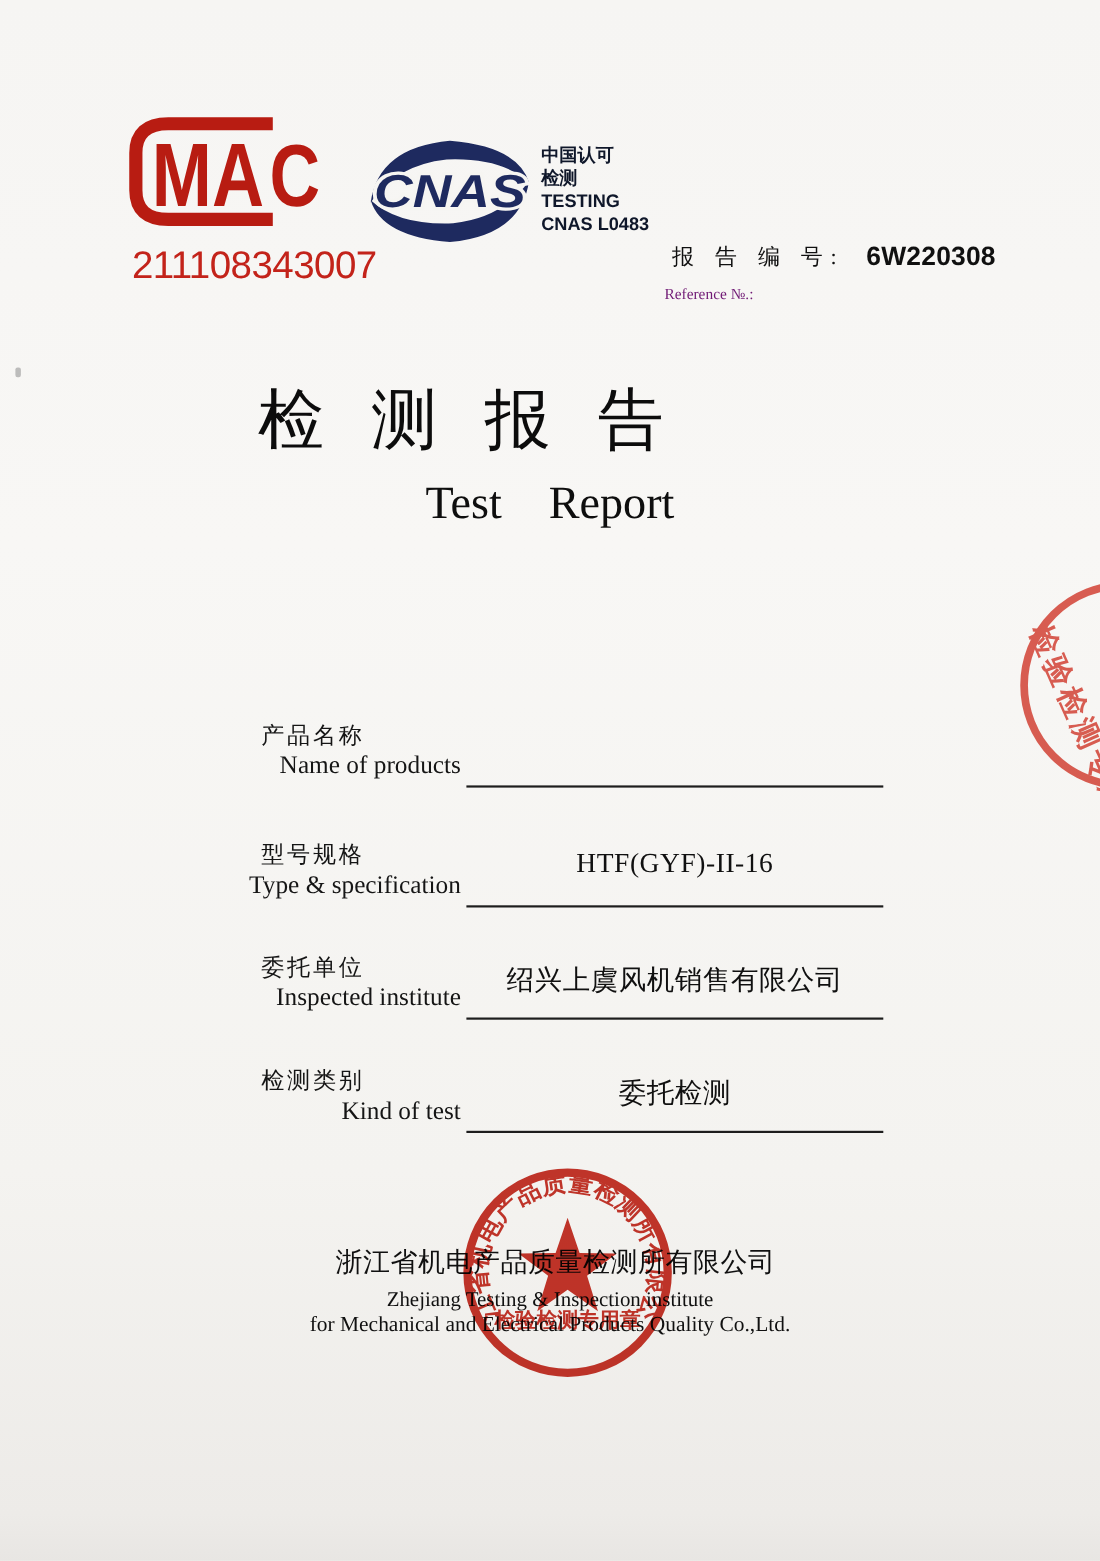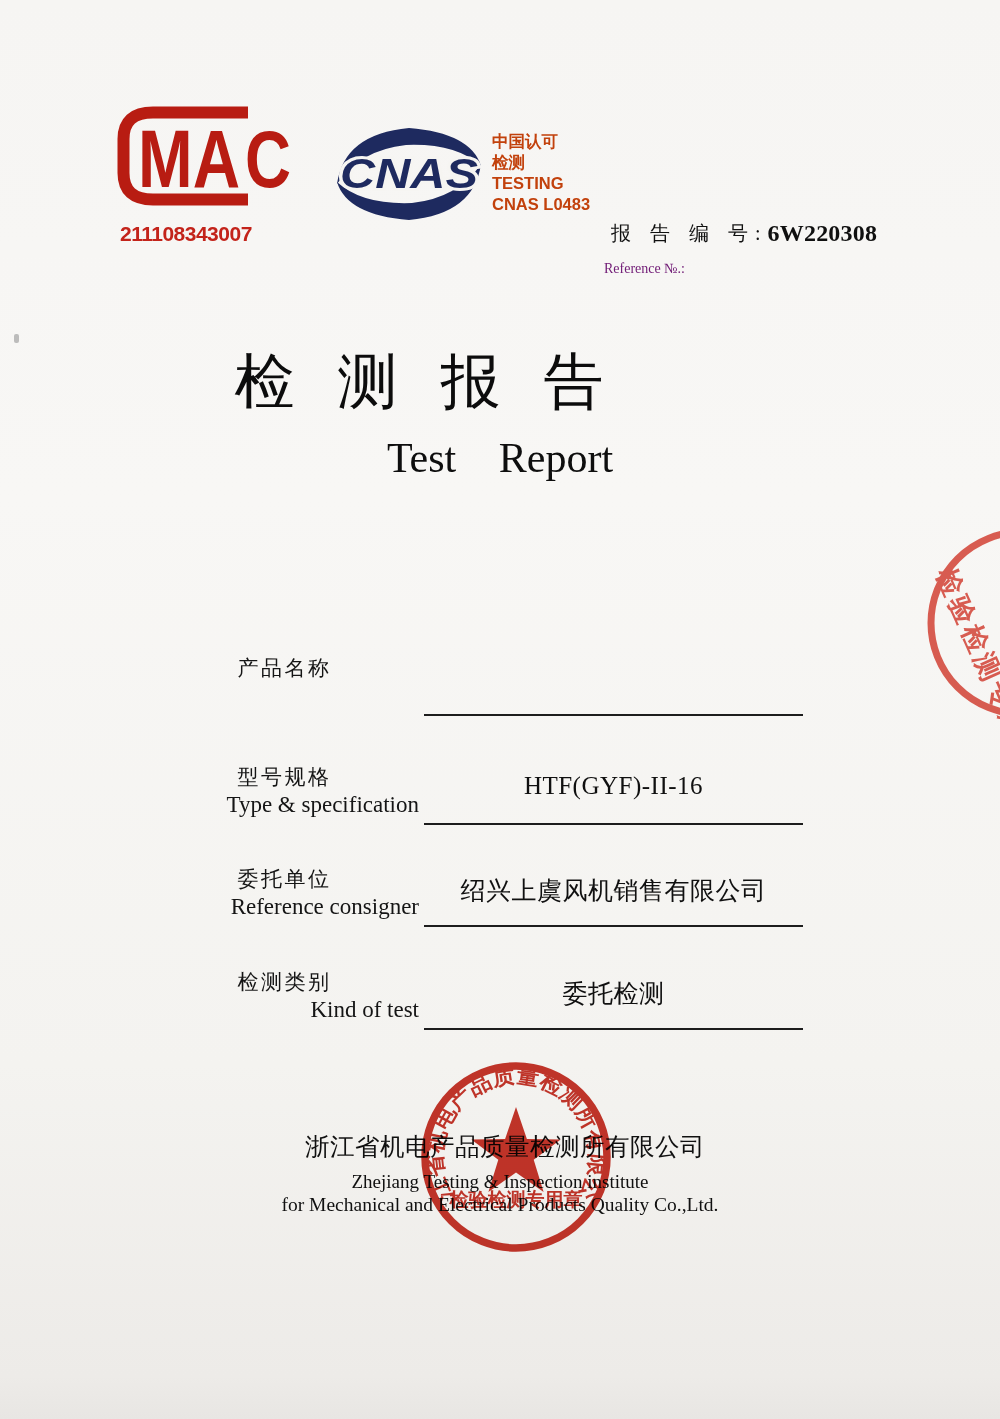--- a/index.html
+++ b/index.html
@@ -5,29 +5,29 @@
   html,body{margin:0;padding:0;}
   body{
     width:1000px;height:1419px;position:relative;overflow:hidden;
     background:linear-gradient(180deg,#f6f5f3 0%,#f8f7f5 35%,#f4f3f0 75%,#edebe8 97%,#e8e6e3 100%);
     font-family:"Liberation Serif","DejaVu Serif",serif;color:#161616;
   }
   .abs{position:absolute;}
   
   .cma-svg{left:117px;top:106px;}
   .cma-number{left:120px;top:222px;font-family:"Liberation Sans","DejaVu Sans",sans-serif;
-    font-weight:bold;font-size:21px;letter-spacing:-0.5px;color:#c3231a;}
+    font-weight:normal;font-size:35px;letter-spacing:-0.5px;color:#c3231a;}
   .cnas-svg{left:334px;top:122px;}
   .cnas-side{left:492px;top:131px;font-family:"Liberation Sans","DejaVu Sans",sans-serif;
-    font-weight:bold;font-size:16.5px;line-height:21px;color:#c2410c;}
+    font-weight:bold;font-size:16.5px;line-height:21px;color:#0f172a;}
   
   .report-no{left:611px;top:220px;display:flex;align-items:flex-start;}
   .report-no .zh{font-size:20px;letter-spacing:7px;color:#101010;}
-  .report-no .num{font-family:Liberation Serif, serif;font-weight:bold;
-    font-size:24px;letter-spacing:0.2px;color:#101010;margin-left:0;}
+  .report-no .num{font-family:Liberation Sans, sans-serif;font-weight:bold;
+    font-size:24px;letter-spacing:0.2px;color:#101010;margin-left:20px;}
   .reference{left:604px;top:261px;font-size:14px;color:#701a75;}
   
   .title-zh{left:0;top:342px;width:852px;text-align:center;font-size:60px;
     letter-spacing:14px;color:#0c0c0c;}
   .title-en{left:0;top:434px;width:1000px;text-align:center;font-size:42px;
     word-spacing:32px;color:#0e0e0e;}
   
   .f-row{left:0;width:1000px;height:80px;}
   .f-lbl-zh{position:absolute;left:150px;top:0;width:269px;text-align:center;
     font-size:21px;letter-spacing:2.5px;color:#151515;}
@@ -76,31 +76,32 @@
     <span class="zh">报 告 编 号:</span>
     <span class="num">6W220308</span>
   </div>
   <div class="abs reference">Reference №.:</div>
 
   <div class="abs title-zh">检 测 报 告</div>
   <div class="abs title-en">Test Report</div>
 
   <div class="abs f-row" style="top:654px">
     <div class="f-lbl-zh">产品名称</div>
+    <div class="f-lbl-en">Name of products</div>
     <div class="f-rule"></div>
   </div>
   <div class="abs f-row" style="top:763px">
     <div class="f-lbl-zh">型号规格</div>
     <div class="f-lbl-en">Type &amp; specification</div>
     <div class="f-val">HTF(GYF)-II-16</div>
     <div class="f-rule"></div>
   </div>
   <div class="abs f-row" style="top:865px">
     <div class="f-lbl-zh">委托单位</div>
-    <div class="f-lbl-en">Reference consigner</div>
+    <div class="f-lbl-en">Inspected institute</div>
     <div class="f-val">绍兴上虞风机销售有限公司</div>
     <div class="f-rule"></div>
   </div>
   <div class="abs f-row" style="top:968px">
     <div class="f-lbl-zh">检测类别</div>
     <div class="f-lbl-en">Kind of test</div>
     <div class="f-val">委托检测</div>
     <div class="f-rule"></div>
   </div>
 

